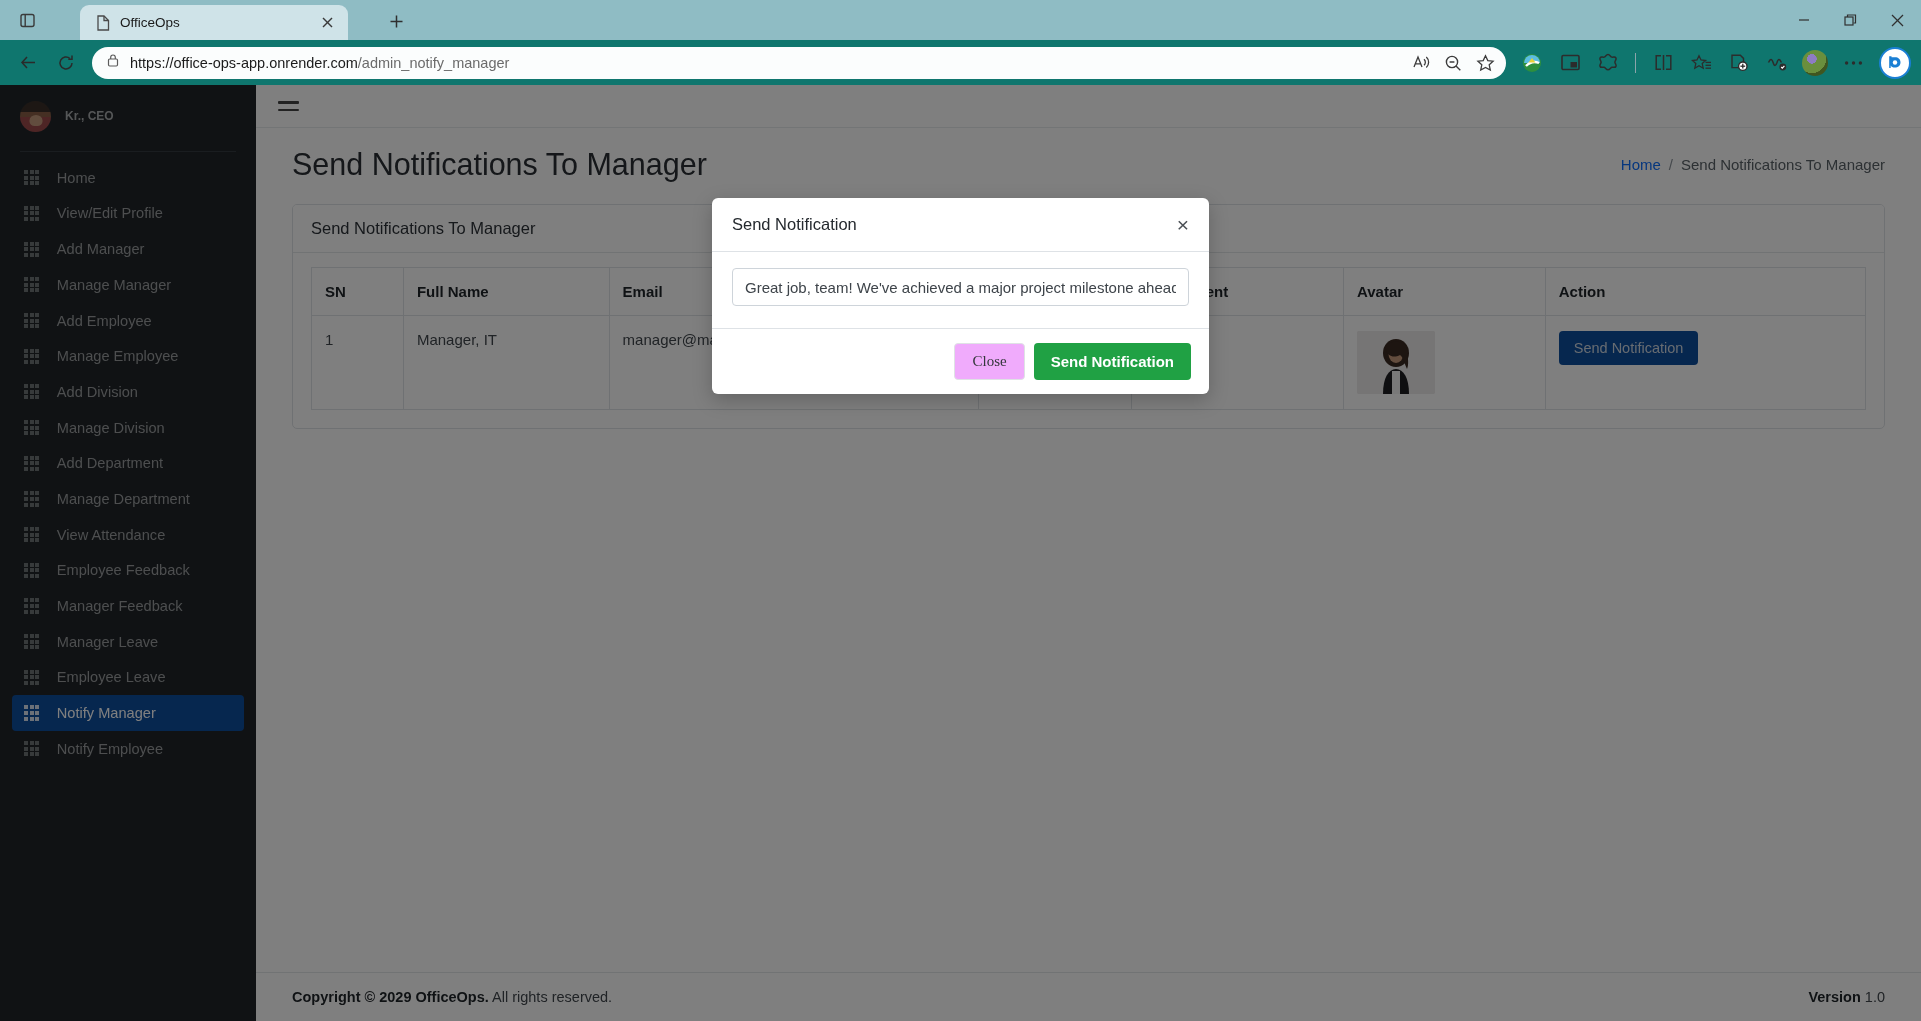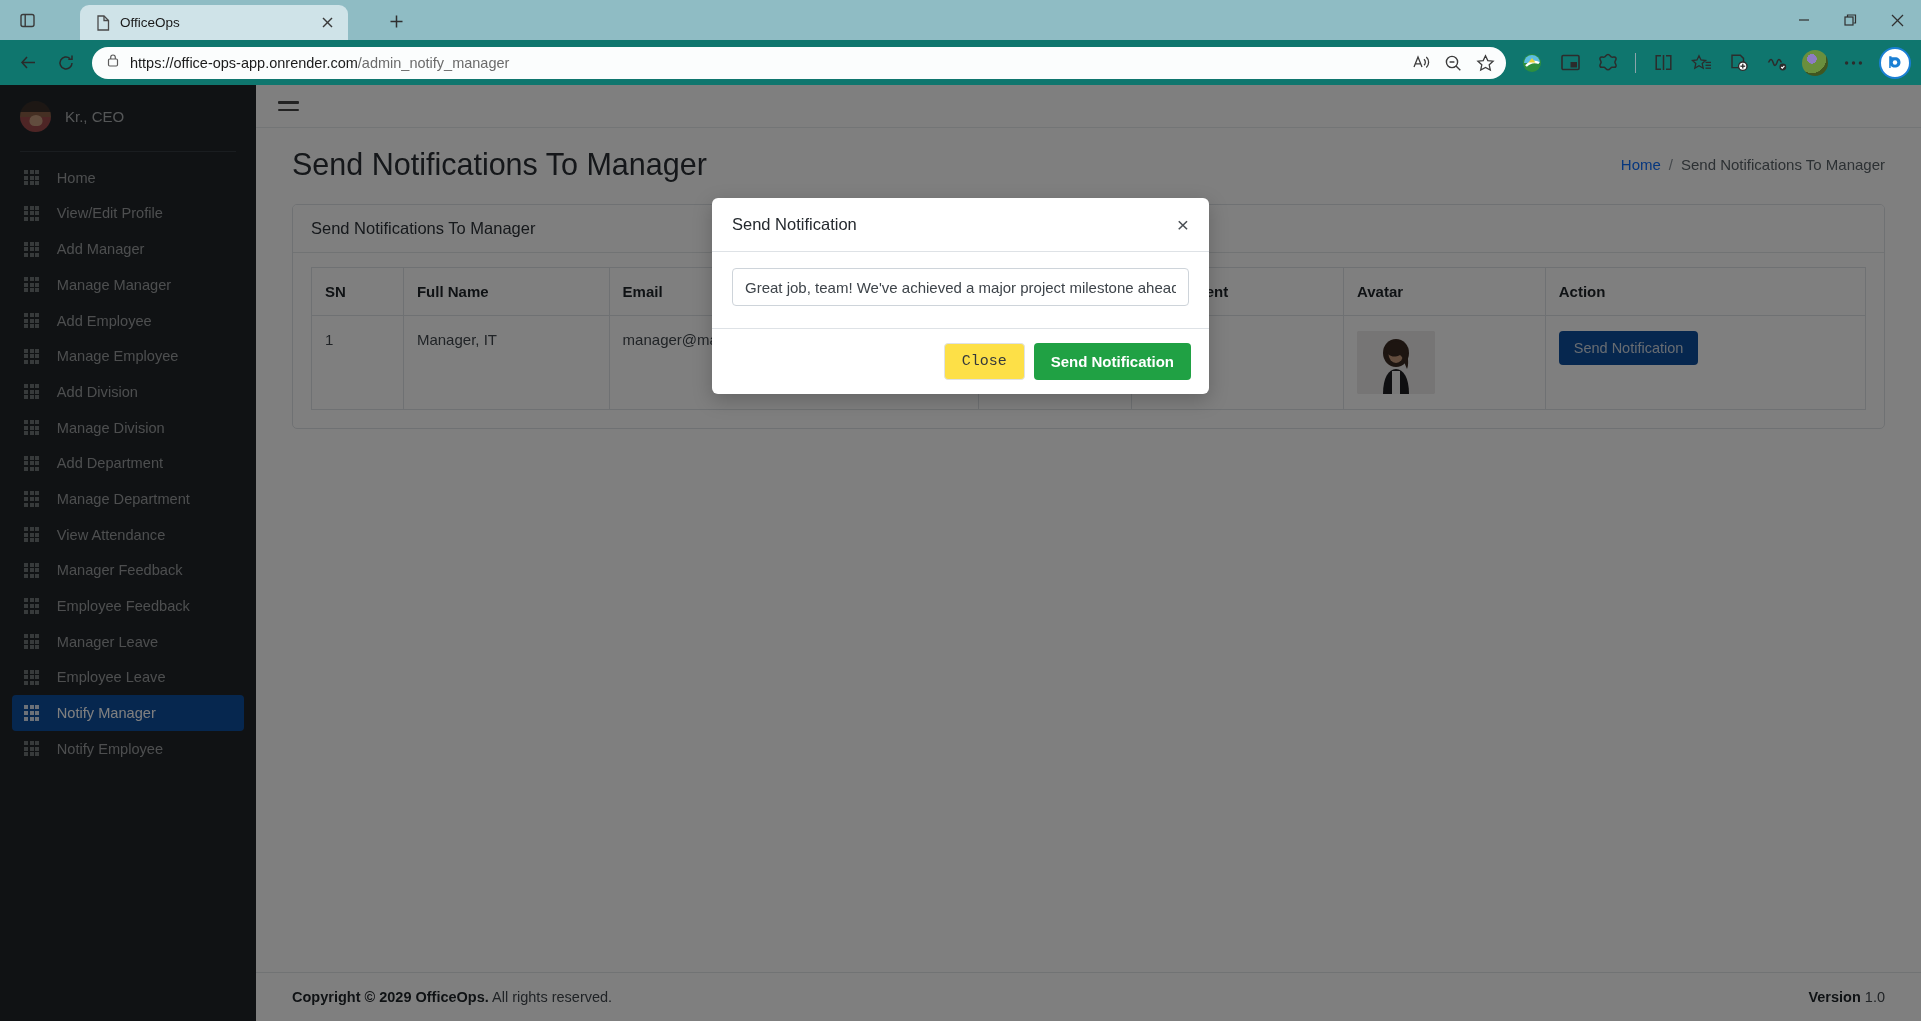--- a/index.html
+++ b/index.html
@@ -135,21 +135,21 @@
     width: 31px; height: 31px; border-radius: 50%;
     flex: 0 0 31px; overflow: hidden;
     background: linear-gradient(180deg,#3a2e28 0 34%, #8a5f46 35% 52%, #9c4b4b 53% 100%);
     position: relative;
   }
   .user-avatar::after {
     content:""; position:absolute; left:50%; top:46%;
     transform:translateX(-50%); width:13px; height:11px;
     border-radius:50% 50% 40% 40%; background:#c49a7d;
   }
-  .user-name { color: #a9acae; font-size: 15px; }
+  .user-name { color: #a9acae; font-size: 12px; font-weight: bold; }
 
   .menu-divider { height: 1px; background: #343a40; margin: 4px 20px 8px 20px; }
 
   .menu { padding: 0 12px; }
   .menu-item {
     display: flex; align-items: center; gap: 16px;
     height: 35.5px; padding: 0 12px;
     border-radius: 4px; cursor: pointer;
     color: #9a9d9f; font-size: 14.6px;
     margin-bottom: 0.2px;
@@ -246,23 +246,23 @@
     width: 100%; height: 38px;
     border: 1px solid #ced4da; border-radius: 4px;
     padding: 0 12px; font-size: 15px; color: #3e444a;
     font-family: inherit; outline: none; background: #fff;
   }
   .modal-foot {
     display: flex; justify-content: flex-end; gap: 9px;
     padding: 14px 18px;
   }
   .btn-close-m {
-    background: #fde047; color: #34383c; border: 1px solid #dfe2e5;
+    background: #f0abfc; color: #34383c; border: 1px solid #dfe2e5;
     font-size: 15px; padding: 9px 17px; border-radius: 4px;
-    cursor: pointer; font-family: Liberation Mono, monospace;
+    cursor: pointer; font-family: Liberation Serif, serif;
   }
   .btn-send-m {
     background: #20a144; color: #fff; border: none;
     font-size: 15px; font-weight: 700; padding: 9px 17px;
     border-radius: 4px; cursor: pointer; font-family: inherit;
   }
 </style>
 </head>
 <body>
 
@@ -602,35 +602,35 @@
               <i></i>
               <i></i>
               <i></i>
               <i></i>
               <i></i>
               <i></i>
               <i></i>
               <i></i>
               <i></i>
             </span>
+            <span>Employee Feedback</span>
+          </div>
+          <div class="menu-item">
+            <span class="grid-icon">
+              <i></i>
+              <i></i>
+              <i></i>
+              <i></i>
+              <i></i>
+              <i></i>
+              <i></i>
+              <i></i>
+              <i></i>
+            </span>
             <span>Manager Feedback</span>
-          </div>
-          <div class="menu-item">
-            <span class="grid-icon">
-              <i></i>
-              <i></i>
-              <i></i>
-              <i></i>
-              <i></i>
-              <i></i>
-              <i></i>
-              <i></i>
-              <i></i>
-            </span>
-            <span>Employee Feedback</span>
           </div>
           <div class="menu-item">
             <span class="grid-icon">
               <i></i>
               <i></i>
               <i></i>
               <i></i>
               <i></i>
               <i></i>
               <i></i>

